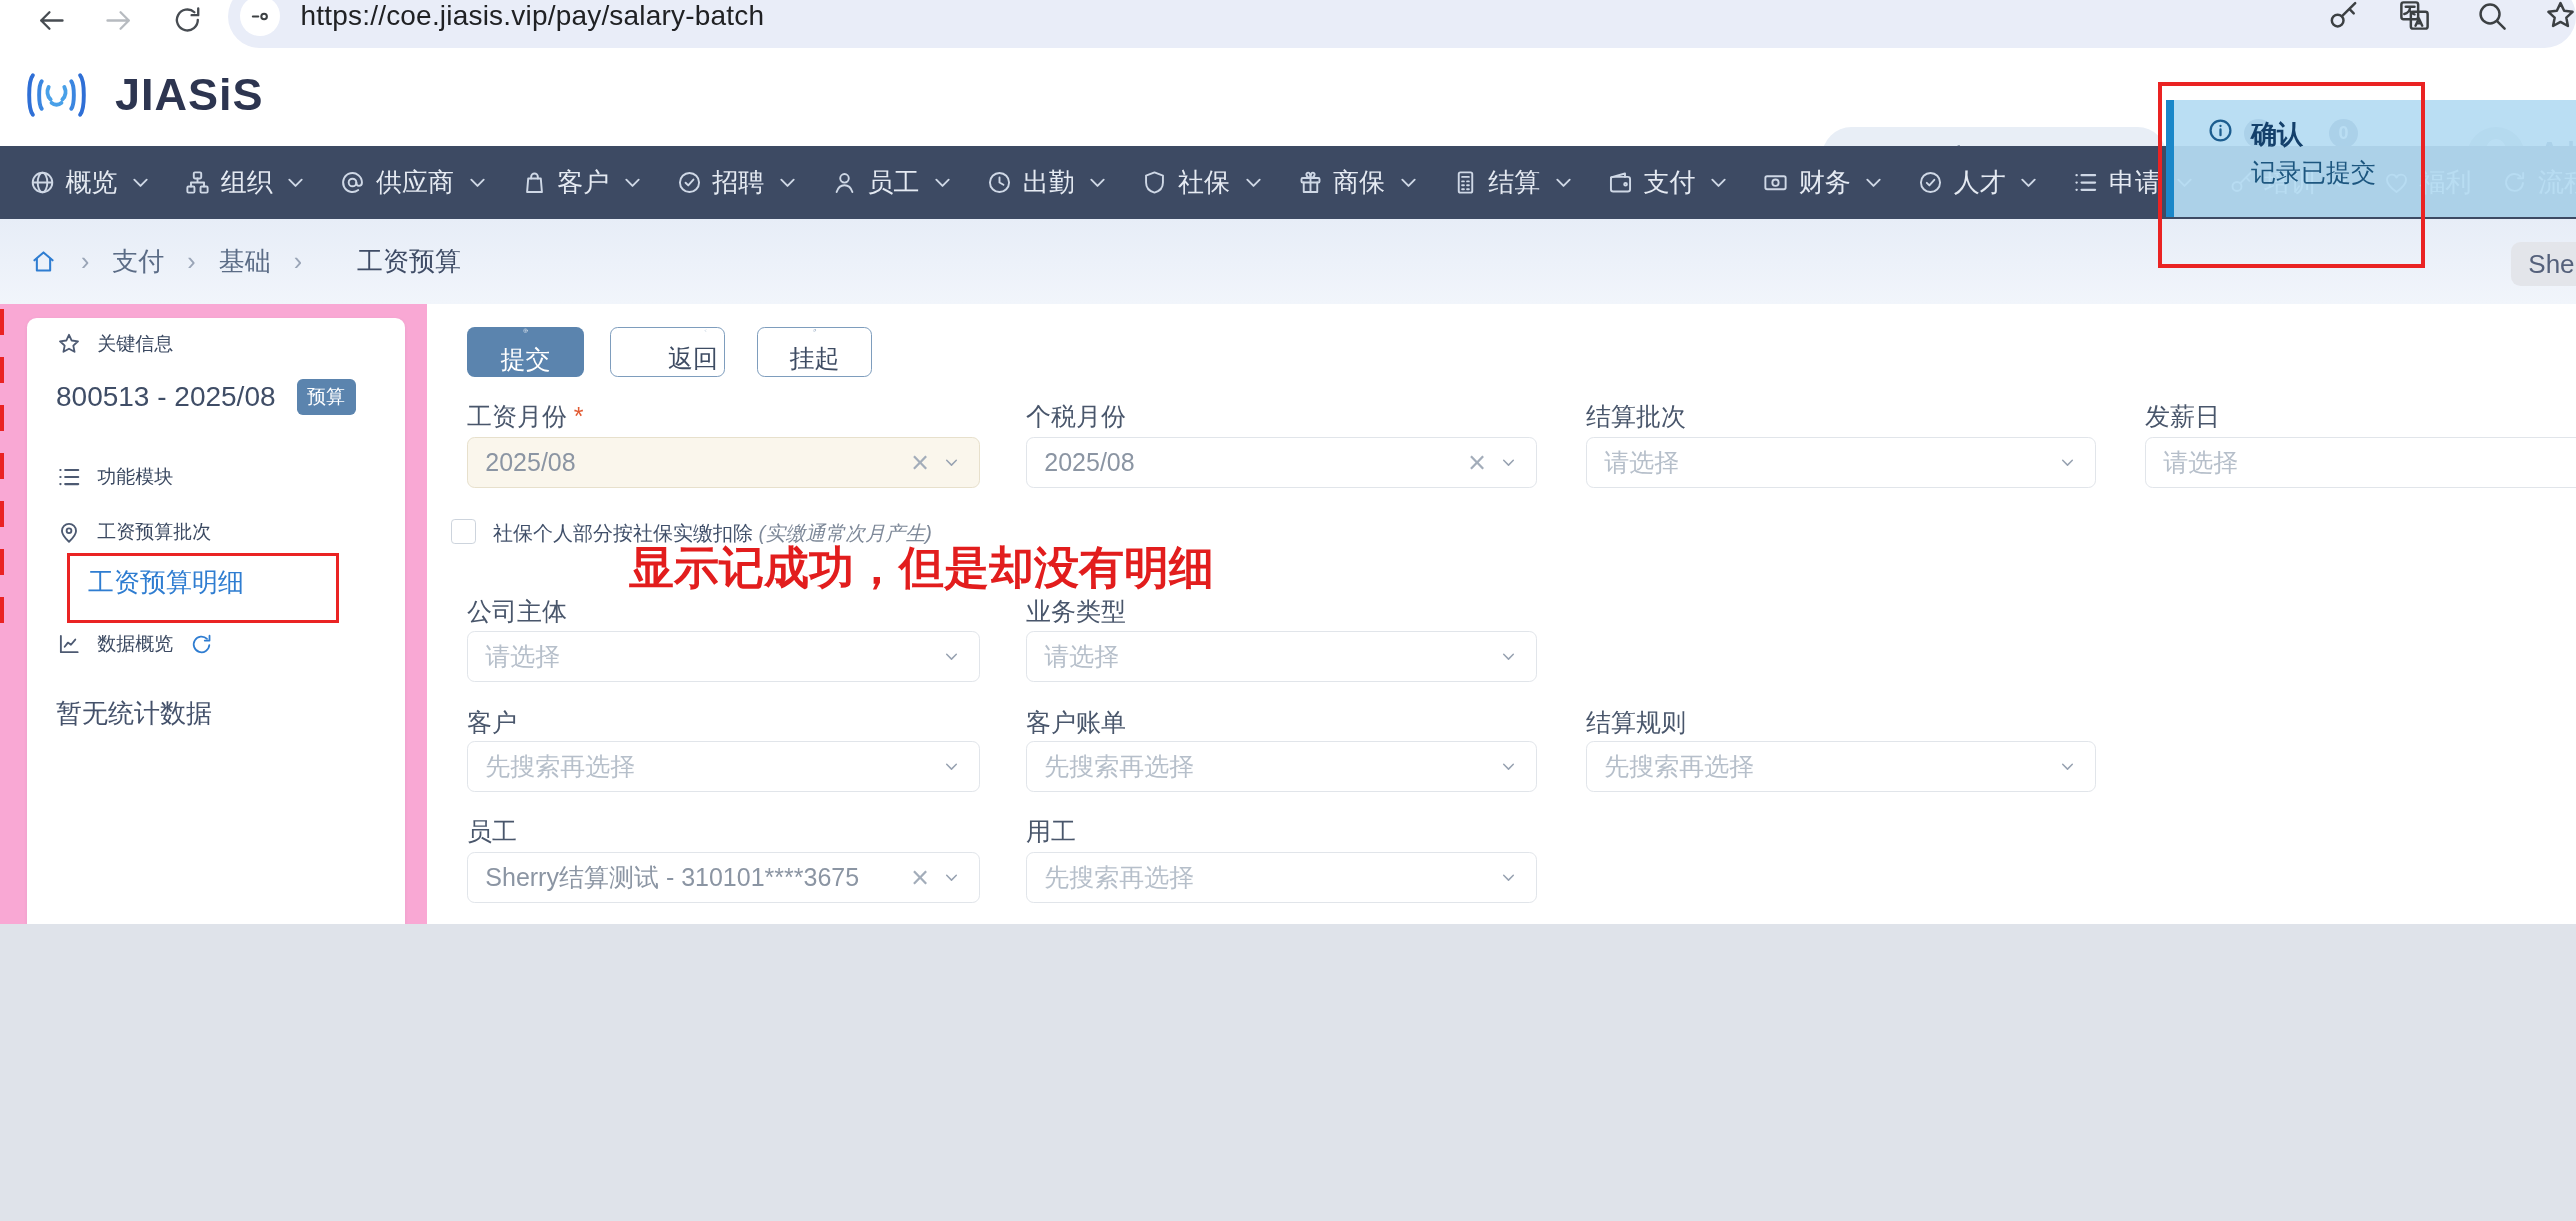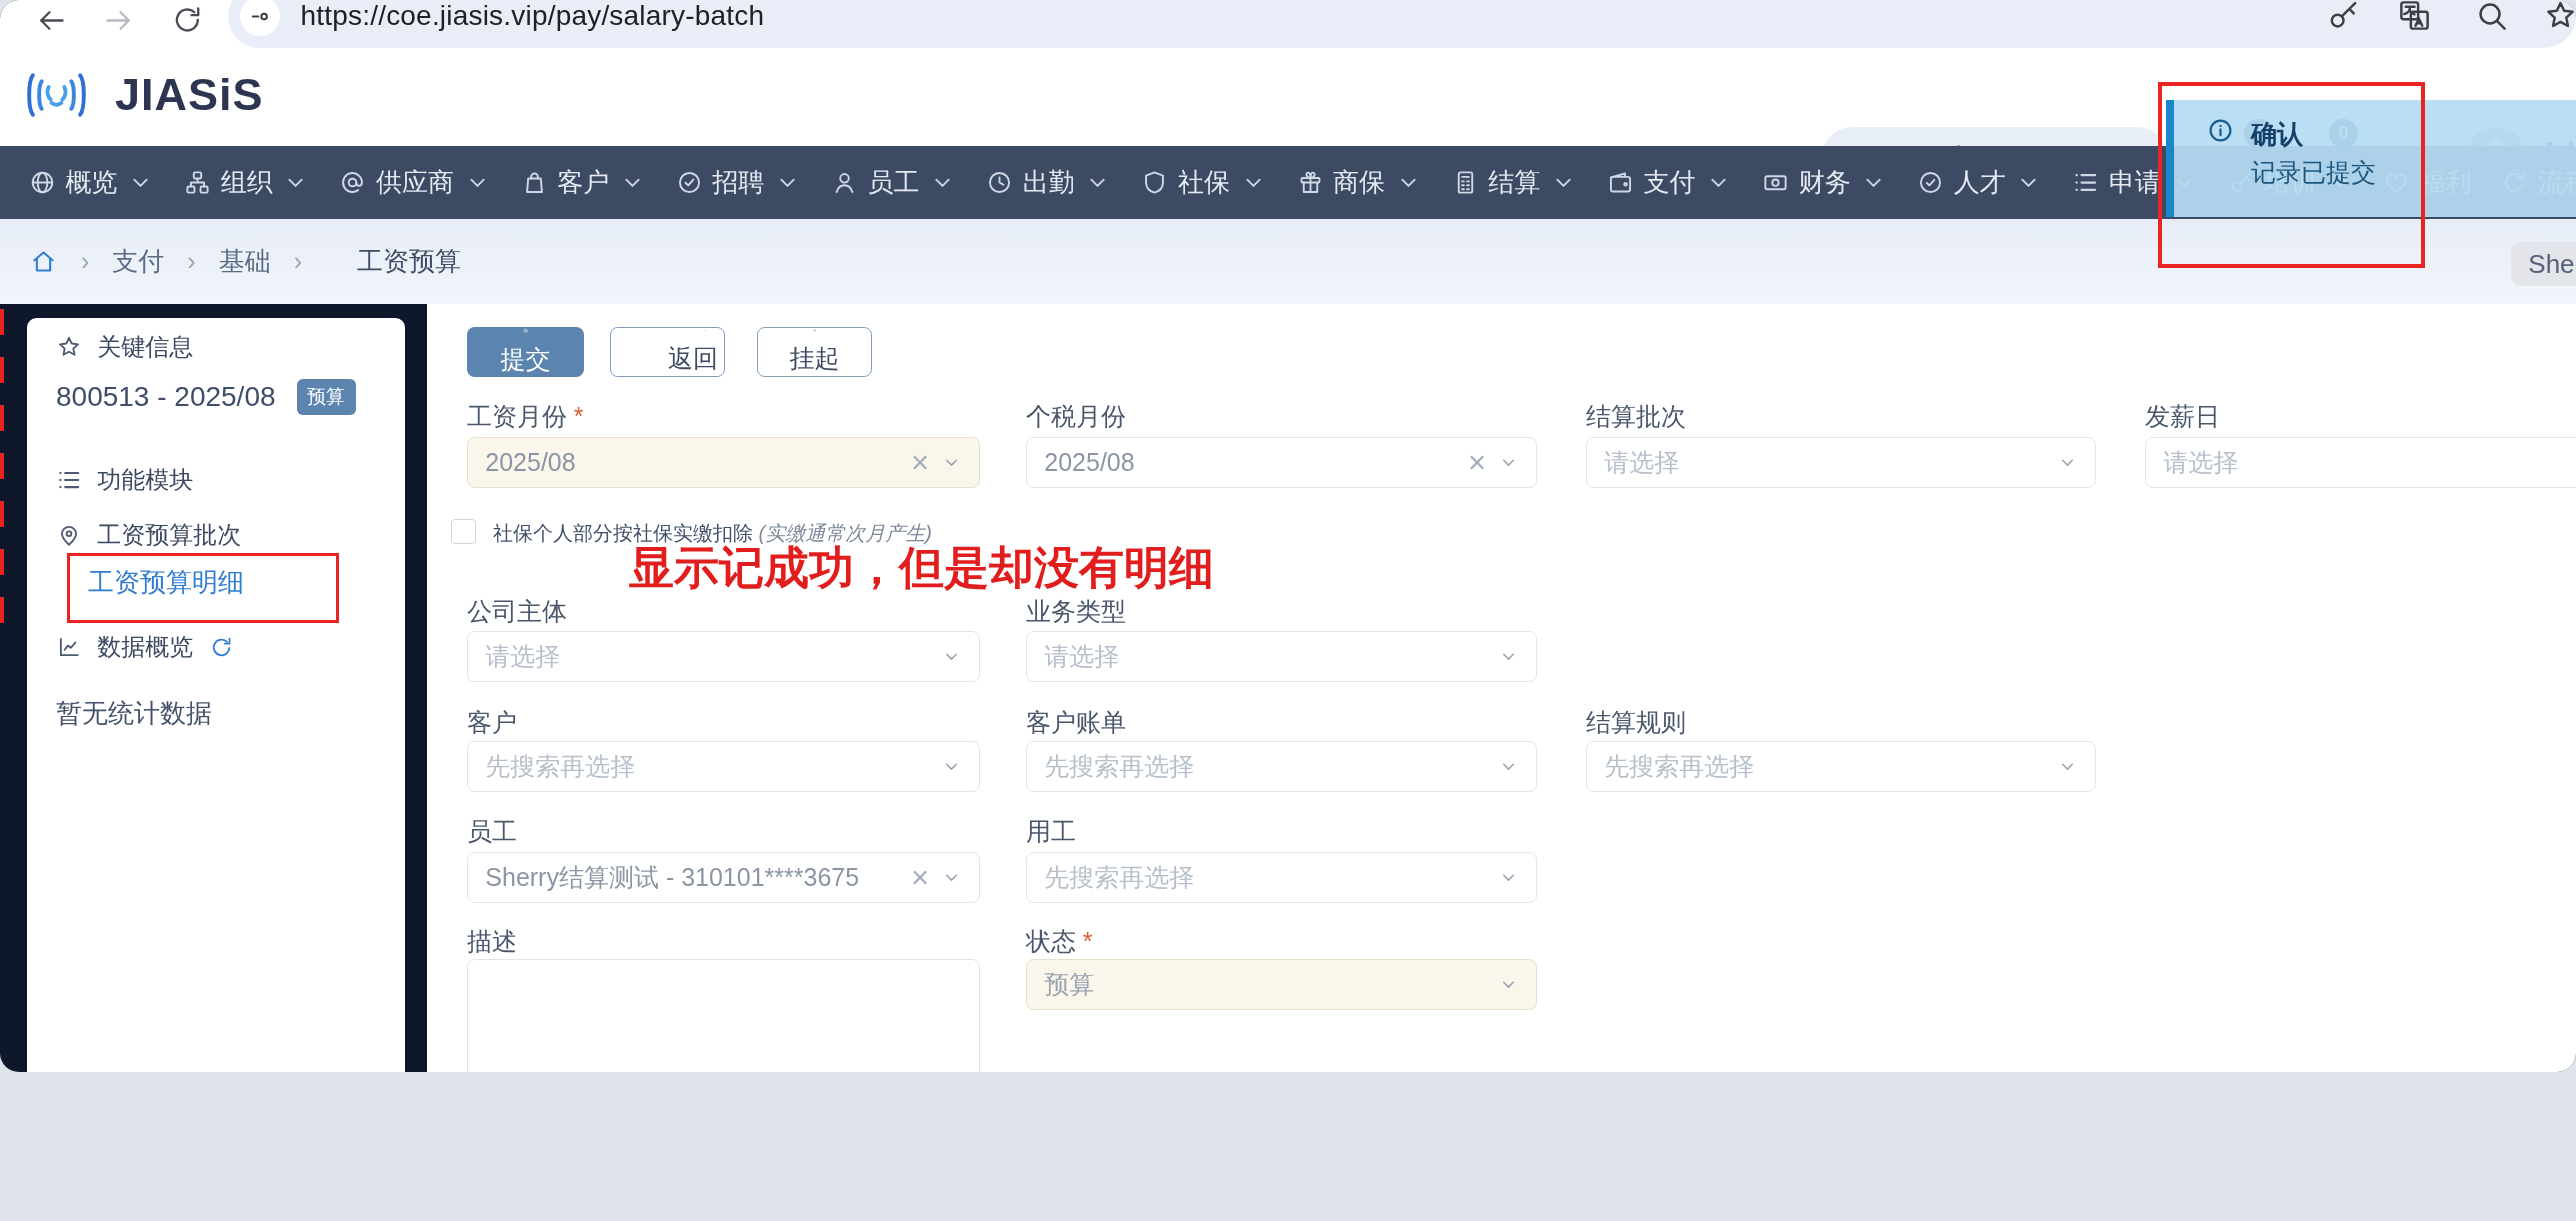--- a/index.html
+++ b/index.html
@@ -1,18 +1,18 @@
 <!DOCTYPE html>
 <html><head>
 <meta charset="utf-8">
 <style>
   html,body{margin:0;padding:0;background:#dfe3ea;}
   *{box-sizing:border-box;}
-  #screen{position:relative;width:2576px;height:1072px;overflow:hidden;background:#0f172a;
-          font-family:"Liberation Sans","DejaVu Sans",sans-serif;color:#3e4c63;border-radius:19px;}
+  #screen{position:relative;width:2576px;height:924px;overflow:hidden;background:#f9a8d4;
+          font-family:"Liberation Sans","DejaVu Sans",sans-serif;color:#3e4c63;}
   .abs{position:absolute;}
   svg.i{display:block;fill:none;stroke:currentColor;stroke-width:1.7;stroke-linecap:round;stroke-linejoin:round;}
 
   
   #browser-bar{left:0;top:0;width:2576px;height:52px;background:#fff;}
   .b-ico{position:absolute;width:33px;height:33px;top:3.8px;color:#474c52;}
   #omnibox{position:absolute;left:228px;top:-15.3px;right:0;height:63px;border-radius:32px;
            background:#e9edf8;display:flex;align-items:center;padding-left:11.5px;}
   #site-chip{width:40px;height:40px;border-radius:20px;background:#fff;display:flex;align-items:center;justify-content:center;color:#3c4043;}
   #url-text{margin-left:21px;font-size:28px;color:#202124;letter-spacing:0.2px;}
@@ -44,21 +44,21 @@
               display:flex;align-items:center;padding:0 29px;gap:23px;font-size:26px;color:#5b6c86;}
   #breadcrumb .sep{color:#9aa5b7;font-size:25px;}
   #breadcrumb .last{color:#3f4c66;margin-left:32px;}
   #home-ico{width:29px;height:29px;color:#2f7dd1;}
   #bc-chip{position:absolute;left:2511px;top:23px;width:125px;height:44px;background:#e3e5ea;border-radius:9.6px;
            display:flex;align-items:center;padding:0 17.3px;font-size:26px;color:#55617b;}
 
   
   #sidebar{left:27px;top:318px;width:378px;height:903px;background:#fff;border-radius:9.6px;
            box-shadow:0 1px 3.8px rgba(40,60,90,.08);}
-  .sb-row{position:absolute;left:29px;display:flex;align-items:center;gap:15.3px;font-size:24px;color:#3b4961;}
+  .sb-row{position:absolute;left:29px;display:flex;align-items:center;gap:15.3px;font-size:19px;color:#3b4961;}
   .sb-row svg.i{width:26px;height:26px;color:#4d5a72;}
   #sb-kv{position:absolute;left:29px;top:61px;display:flex;align-items:center;gap:21px;}
   #sb-kv .kv{font-size:28px;color:#3f4d66;}
   #sb-badge{background:#5b84ae;color:#fff;font-size:19px;border-radius:5.8px;padding:4.8px 10.5px;}
   #sb-link{position:absolute;left:61px;top:247px;font-size:26px;color:#2f7dd1;}
   #sb-refresh{width:25px;height:25px;color:#2f7dd1;}
   #sb-empty{position:absolute;left:29px;top:378px;font-size:26px;color:#44516a;}
 
   
   #form-card{left:427px;top:304px;width:2149px;height:874px;background:#fff;}

